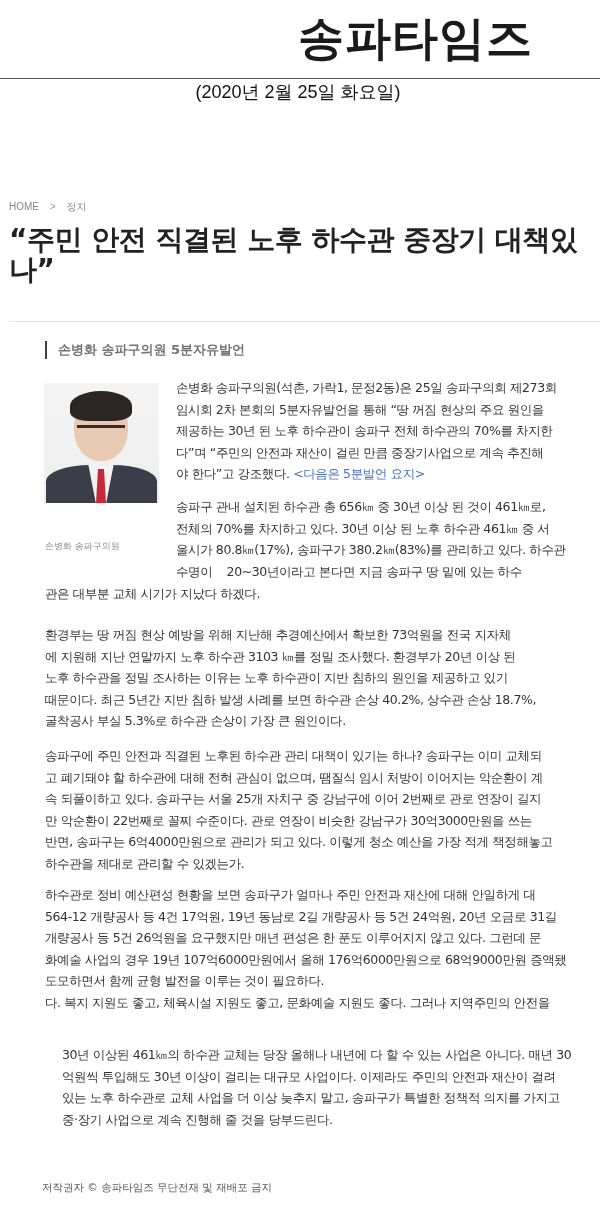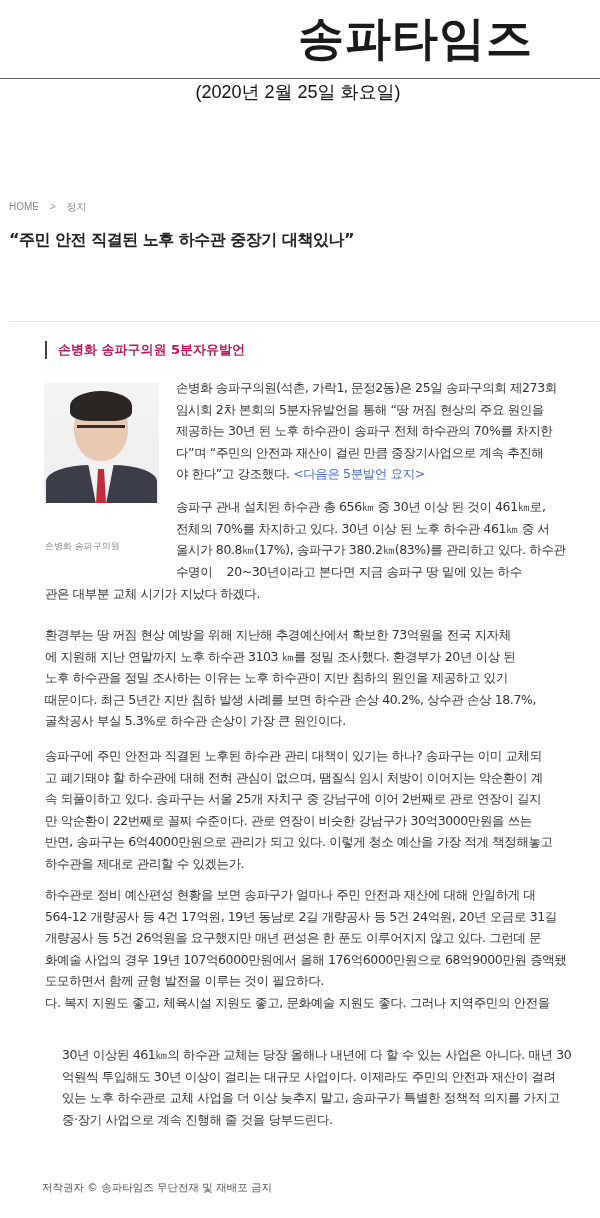--- a/index.html
+++ b/index.html
@@ -19,28 +19,28 @@
 
   .breadcrumb {
     position: absolute; left: 9px; top: 200px; font-size: 10px; color: #888; line-height: 14px;
     font-family: "Liberation Sans", sans-serif;
   }
   .breadcrumb span { display: inline-block; vertical-align: middle; }
   .breadcrumb .sep { margin: 0 8px; color: #999; }
 
   .headline {
     position: absolute; left: 9px; top: 225px; width: 590px;
-    font-size: 16px; color: #222; line-height: 30px; letter-spacing: -0.5px;
+    font-size: 28px; color: #222; line-height: 30px; letter-spacing: -0.5px;
   }
 
   .section-rule { position: absolute; left: 9px; top: 321px; width: 591px; height: 1px; background: #e6e6e6; }
 
   .subhead {
     position: absolute; left: 45px; top: 341px; height: 18px; padding-left: 11px;
-    border-left: 2px solid #404040; font-size: 13px; color: #be185d; line-height: 18px;
+    border-left: 2px solid #404040; font-size: 13px; color: #737373; line-height: 18px;
   }
 
   .photo {
     position: absolute; left: 44px; top: 383px; width: 115px; height: 120px; overflow: hidden;
     background: linear-gradient(180deg, #f4f4f4 0%, #eeeeee 100%);
   }
   .photo .head {
     position: absolute; left: 30px; top: 14px; width: 54px; height: 64px; border-radius: 45% 45% 48% 48%;
     background: #e8c9b3;
   }

